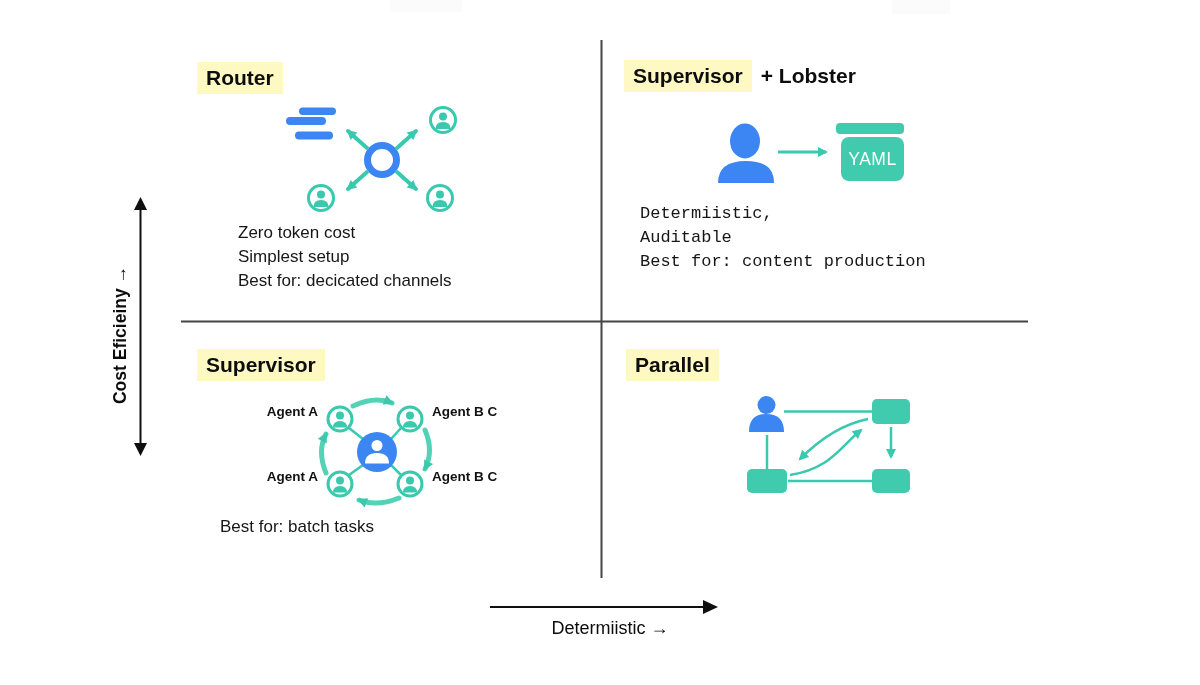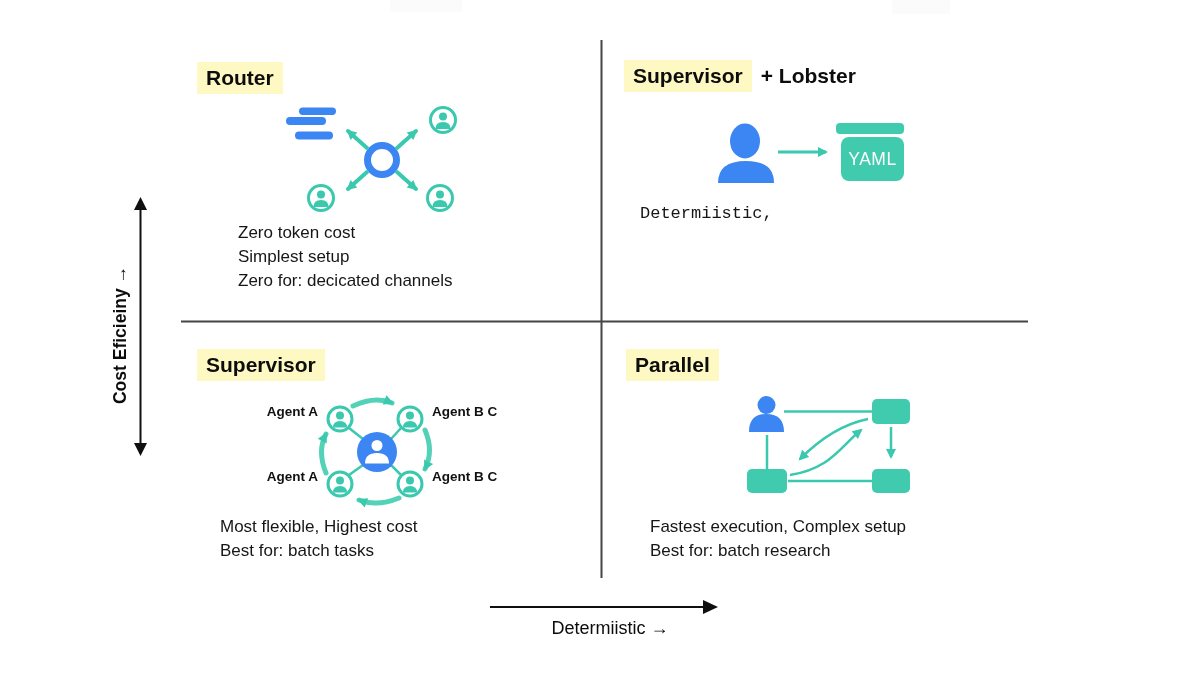--- a/index.html
+++ b/index.html
@@ -96,21 +96,21 @@
         <circle r="12.5" fill="#ffffff" stroke="#3ac9ae" stroke-width="3"></circle>
         <circle cy="-3.5" r="4" fill="#3ac9ae"></circle>
         <path d="M-7.5,9 Q-7.5,2 0,2 Q7.5,2 7.5,9 Z" fill="#3ac9ae"></path>
       </g>
     </g>
   </svg>
 
   <div class="desc" style="left:238px;top:221px;width:312px;">
     <div>Zero token cost</div>
     <div>Simplest setup</div>
-    <div>Zero for: decicated channels</div>
+    <div>Best for: decicated channels</div>
   </div>
 
   <div class="qtitle" style="left:624px;top:60px;">
     <span class="hl">Supervisor</span>
     <span class="trest">+ Lobster</span>
   </div>
 
   <svg class="abs" style="left:700px;top:105px;" width="220" height="100" viewBox="0 0 220 100">
 
     <g fill="#3b86f2">
@@ -122,20 +122,22 @@
 
     <g>
       <rect x="136" y="18" width="68" height="11" rx="4" fill="#40cbae"></rect>
       <rect x="141" y="32" width="63" height="44" rx="8" fill="#40cbae"></rect>
       <text x="172.5" y="60" text-anchor="middle" fill="#ffffff" font-size="17.5" font-weight="500" letter-spacing="0.5">YAML</text>
     </g>
   </svg>
 
   <div class="desc" style="left:640px;top:202px;width:332px;font-family:Liberation Mono, monospace;">
     <div>Determiistic,</div>
+    <div>Auditable</div>
+    <div>Best for: content production</div>
   </div>
 
   <div class="qtitle" style="left:197px;top:349px;">
     <span class="hl">Supervisor</span>
   </div>
 
   <svg class="abs" style="left:256px;top:393px;" width="245" height="122" viewBox="0 0 245 122">
 
     <g stroke="#3ac9ae" stroke-width="2.5">
       <line x1="107" y1="46" x2="93" y2="35"></line>
@@ -182,21 +184,20 @@
 
     <g fill="#111111" font-size="13.5" font-weight="700">
       <text x="62" y="23" text-anchor="end">Agent A</text>
       <text x="176" y="23" text-anchor="start">Agent B C</text>
       <text x="62" y="88" text-anchor="end">Agent A</text>
       <text x="176" y="88" text-anchor="start">Agent B C</text>
     </g>
   </svg>
 
   <div class="desc" style="left:220px;top:515px;width:315px;">
-    <div>Most flexible, Highest cost</div>
     <div>Best for: batch tasks</div>
   </div>
 
   <div class="qtitle" style="left:626px;top:349px;text-align:center;">
     <span class="hl">Parallel</span>
   </div>
 
   <svg class="abs" style="left:720px;top:385px;" width="220" height="125" viewBox="0 0 220 125">
 
     <g stroke="#3ac9ae" stroke-width="2.5" fill="none">
@@ -213,18 +214,14 @@
       <path d="M29,47 Q29,29 46.5,29 Q64,29 64,47 Z"></path>
     </g>
 
     <g fill="#40cbae">
       <rect x="152" y="14" width="38" height="25" rx="5"></rect>
       <rect x="27" y="84" width="40" height="24" rx="5"></rect>
       <rect x="152" y="84" width="38" height="24" rx="5"></rect>
     </g>
   </svg>
 
-  <div class="desc" style="left:650px;top:515px;width:332px;">
-    <div>Fastest execution, Complex setup</div>
-    <div>Best for: batch research</div>
-  </div>
 
 </div>
 
 </body></html>

